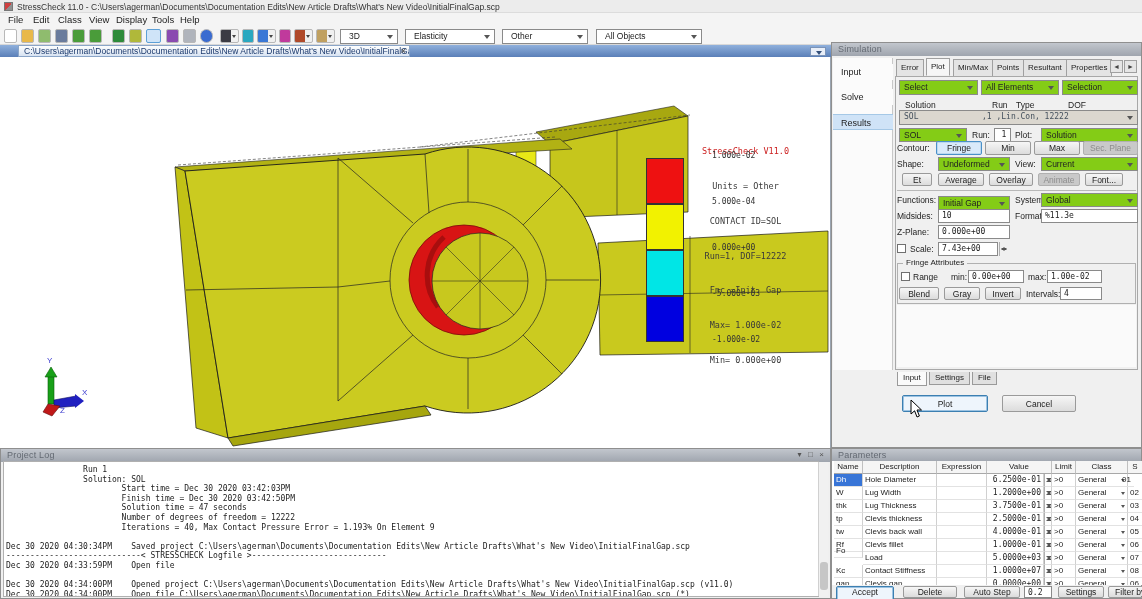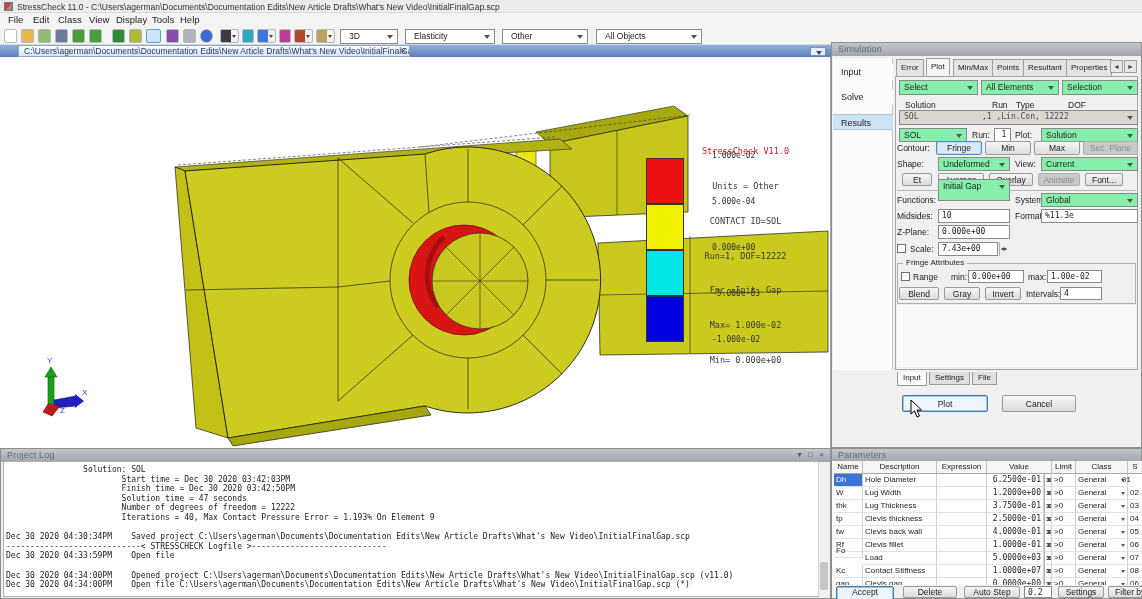--- a/index.html
+++ b/index.html
@@ -32,21 +32,21 @@
   .infoblock .t{color:#cc2020}
   .lgbox{left:646px;width:38px;height:46px;border:1px solid #333}
   .lglbl{left:712px;width:62px;font-family:"DejaVu Sans Mono",monospace;font-size:8px;color:#333}
   
   .panel{border:1px solid #8f8f8f;background:#f0f0f0}
   .ptitle{height:13px;background:linear-gradient(#c2c6cd,#9fa5ae);font-size:9px;line-height:13px;
           color:#646a73;padding-left:6px;letter-spacing:.2px}
   .phbtn{top:450px;width:9px;height:9px;font-size:8px;line-height:9px;text-align:center;color:#555}
   
   .lbl{font-size:8.5px;line-height:14px;color:#222;white-space:nowrap}
-  .cb{background:#86efac;border:1px solid #8a8a8a;font-size:8.5px;line-height:12px;padding-left:4px;white-space:nowrap;overflow:hidden}
+  .cb{background:#84cc16;border:1px solid #8a8a8a;font-size:8.5px;line-height:12px;padding-left:4px;white-space:nowrap;overflow:hidden}
   .inp{background:#fff;border:1px solid #8a8a8a;font-size:8px;line-height:12px;padding-left:3px;font-family:"DejaVu Sans Mono",monospace;white-space:nowrap}
   .btn{background:linear-gradient(#f6f6f6,#dcdcdc);border:1px solid #9a9a9a;border-radius:2px;
        font-size:8.5px;text-align:center;color:#222;line-height:12px}
   .btn.sel{background:#d9eafa;border:1px solid #4a90c8;box-shadow:inset 0 0 0 1px #bcd8ef}
   .btn.dis{background:#c9c9c9;color:#8d8d8d;border-color:#b0b0b0}
   .btn.focus{background:#eef5fc;border:1px solid #3c7fb1;box-shadow:inset 0 0 0 1px #9cc3e2}
   .chk{width:9px;height:9px;background:#fff;border:1px solid #707070}
   .spin{width:9px;border-left:1px solid #b0b0b0}
   .spin::before{content:"";position:absolute;left:1px;top:2px;border:3px solid transparent;border-bottom:3.5px solid #555}
   .spin::after{content:"";position:absolute;left:1px;bottom:2px;border:3px solid transparent;border-top:3.5px solid #555}
@@ -251,21 +251,21 @@
 
 <div class="abs btn" style="left:902px;top:173px;width:30px;height:13px">Et</div>
 <div class="abs btn" style="left:938px;top:173px;width:46px;height:13px">Average</div>
 <div class="abs btn" style="left:989px;top:173px;width:44px;height:13px">Overlay</div>
 <div class="abs btn dis" style="left:1038px;top:173px;width:42px;height:13px">Animate</div>
 <div class="abs btn" style="left:1085px;top:173px;width:38px;height:13px">Font...</div>
 
 <div class="abs sep" style="left:897px;top:190px;width:239px;height:1px"></div>
 
 <div class="abs lbl" style="left:897px;top:193px">Functions:</div>
-<div class="abs cb" style="left:938px;top:179px;width:72px;height:22px"><span>Initial Gap</span></div>
+<div class="abs cb" style="left:938px;top:196px;width:72px;height:22px"><span>Initial Gap</span></div>
 <div class="abs lbl" style="left:1015px;top:193px">System:</div>
 <div class="abs cb" style="left:1041px;top:193px;width:97px;height:14px"><span>Global</span></div>
 
 <div class="abs lbl" style="left:897px;top:209px">Midsides:</div>
 <div class="abs inp" style="left:938px;top:209px;width:72px;height:14px">10</div>
 <div class="abs lbl" style="left:1015px;top:209px">Format:</div>
 <div class="abs inp" style="left:1041px;top:209px;width:97px;height:14px">%11.3e</div>
 
 <div class="abs lbl" style="left:897px;top:225px">Z-Plane:</div>
 <div class="abs inp" style="left:938px;top:225px;width:72px;height:14px">0.000e+00</div>
@@ -297,20 +297,21 @@
 <div class="abs btn" style="left:1002px;top:395px;width:74px;height:17px;line-height:16px">Cancel</div>
 
 <div class="abs panel" style="left:0;top:448px;width:831px;height:151px">
   <div class="ptitle">Project Log</div>
 </div>
 <div class="abs phbtn" style="left:795px">▾</div>
 <div class="abs phbtn" style="left:806px">□</div>
 <div class="abs phbtn" style="left:817px">×</div>
 <div class="abs" style="left:3px;top:461px;width:816px;height:136px;background:#fff;border:1px solid #b0b0b0;overflow:hidden">
   <div style="padding:3px 0 0 2px">
+    <div class="logline">                Run 1</div>
     <div class="logline">                Solution: SOL</div>
     <div class="logline">                        Start time = Dec 30 2020 03:42:03PM</div>
     <div class="logline">                        Finish time = Dec 30 2020 03:42:50PM</div>
     <div class="logline">                        Solution time = 47 seconds</div>
     <div class="logline">                        Number of degrees of freedom = 12222</div>
     <div class="logline">                        Iterations = 40, Max Contact Pressure Error = 1.193% On Element 9</div>
     <div class="logline">&nbsp;</div>
     <div class="logline">Dec 30 2020 04:30:34PM    Saved project C:\Users\agerman\Documents\Documentation Edits\New Article Drafts\What's New Video\InitialFinalGap.scp</div>
     <div class="logline">----------------------------&lt; STRESSCHECK Logfile &gt;----------------------------</div>
     <div class="logline">Dec 30 2020 04:33:59PM    Open file</div>

